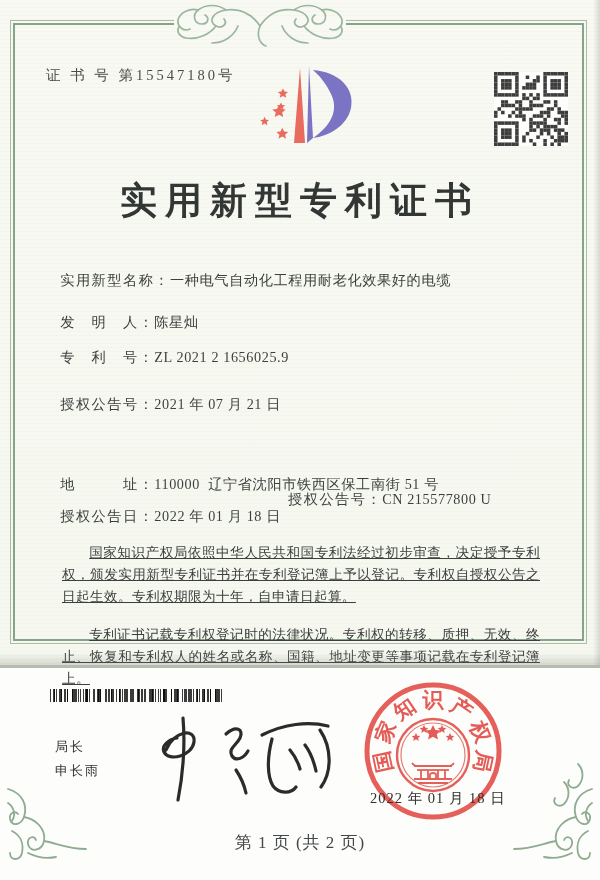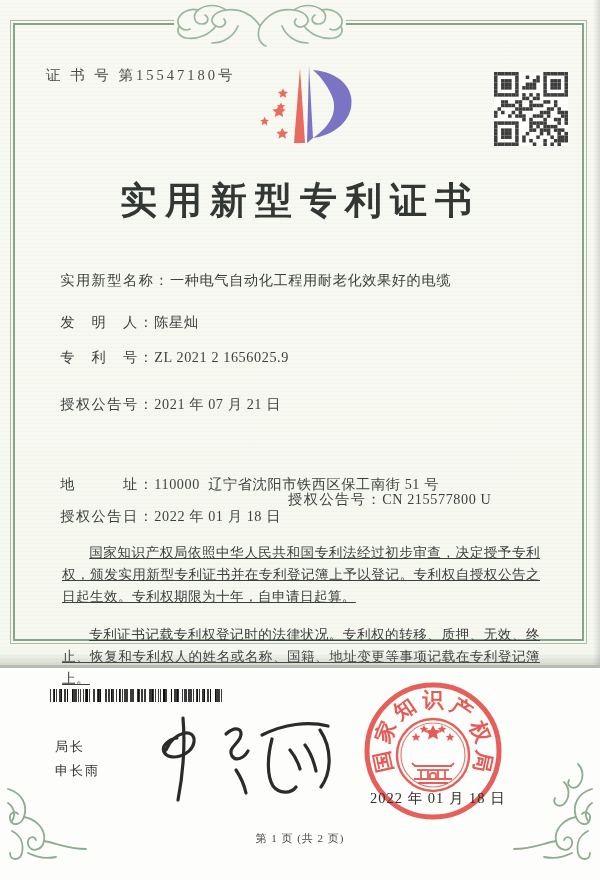--- a/index.html
+++ b/index.html
@@ -29,21 +29,21 @@
   .paras p{margin:16px;text-indent:2em;letter-spacing:0.4px;text-decoration:underline;}
   .barcode{position:absolute;left:50px;top:689px;width:172px;height:13px;
      background:
        repeating-linear-gradient(90deg,#3c3c3c 0 1px,transparent 1px 3px,#3c3c3c 3px 5px,transparent 5px 6px,#3c3c3c 6px 7px,transparent 7px 11px),
        repeating-linear-gradient(90deg,transparent 0 4px,#3c3c3c 4px 5px,transparent 5px 9px,#3c3c3c 9px 12px,transparent 12px 13px);
      background-blend-mode:multiply;}
   .officials{position:absolute;left:55px;top:735px;font-size:13px;color:#333;line-height:1.85;letter-spacing:2px;}
   .signature{position:absolute;left:138px;top:712px;}
   .seal{position:absolute;left:358px;top:676px;mix-blend-mode:multiply;}
   .sealdate{position:absolute;left:370px;top:789px;font-size:14.5px;color:#2e2f2e;letter-spacing:1px;white-space:pre;}
-  .footer{position:absolute;left:0;top:831px;width:100%;text-align:center;font-size:11px;color:#45484a;letter-spacing:1px;}
+  .footer{position:absolute;left:0;top:831px;width:100%;text-align:center;font-size:17px;color:#45484a;letter-spacing:1px;}
   .scan-shadow-b{position:absolute;left:0;bottom:0;width:100%;height:15px;
       background:linear-gradient(rgba(0,0,0,0),rgba(110,115,108,0.30));}
   .scan-edge-b{position:absolute;left:0;bottom:0;width:100%;height:3px;background:#b6bbb0;}
   .scan-shadow-r{position:absolute;right:0;top:0;width:7px;height:100%;
       background:linear-gradient(90deg,rgba(0,0,0,0),rgba(120,125,118,0.25));}
 </style>
 </head>
 <body>
 
 <div class="page">

